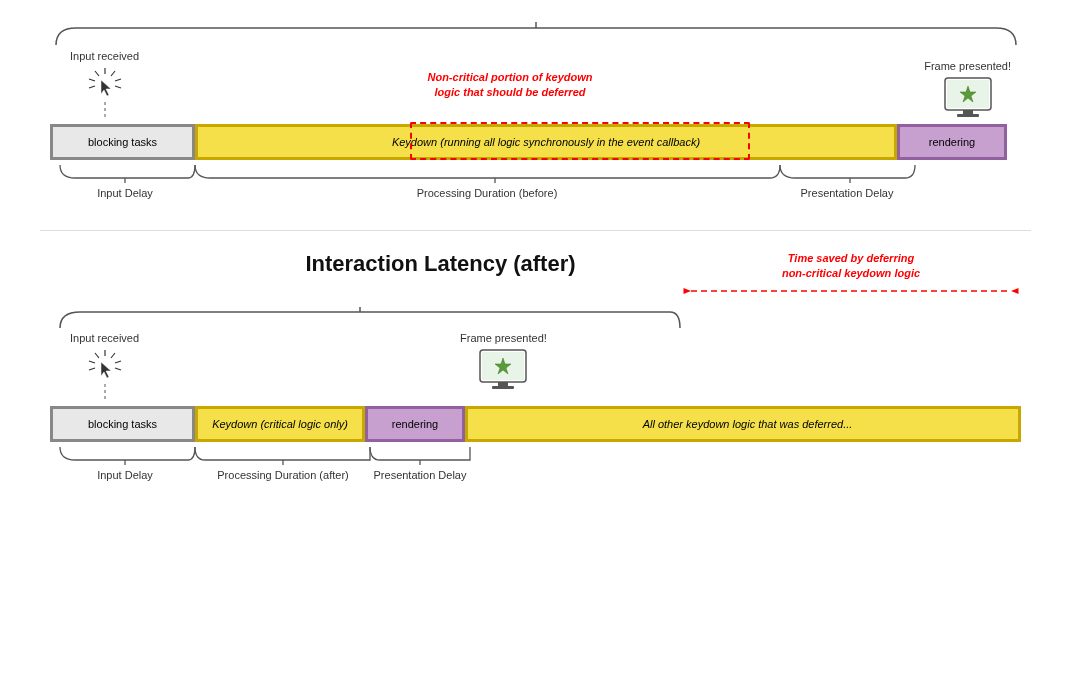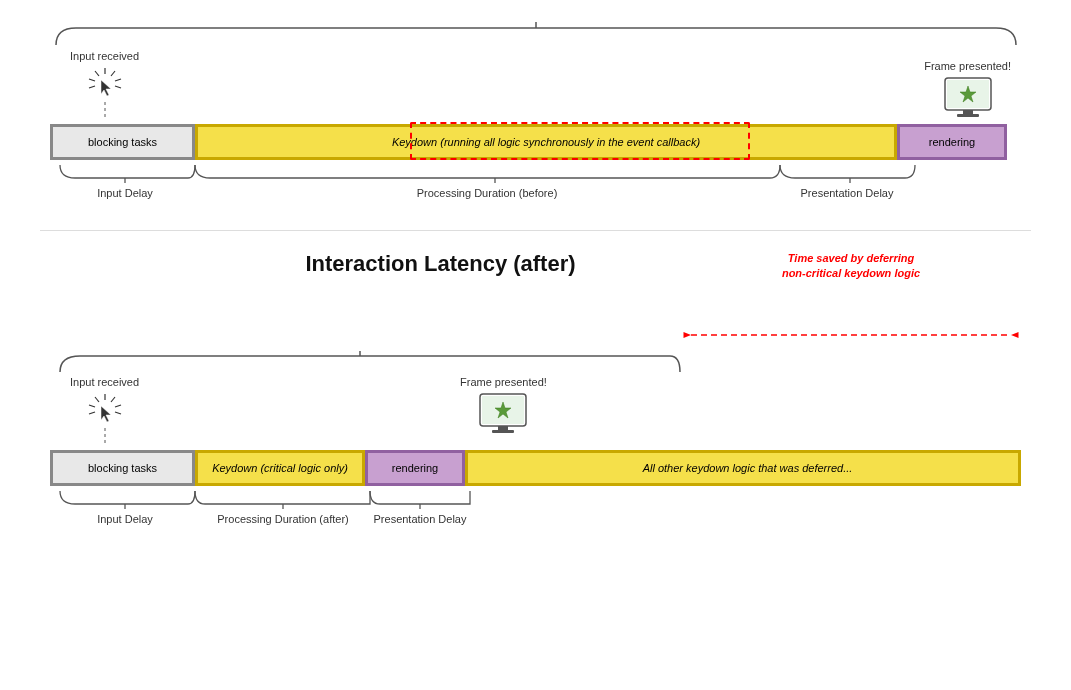--- a/index.html
+++ b/index.html
@@ -139,20 +139,24 @@
             <line x1="2" y1="22" x2="8" y2="20" stroke="#333" stroke-width="1.2"></line>
 
             <polygon points="14,14 14,28 17,24 20,30 22,29 19,23 24,23" fill="#333" stroke="#fff" stroke-width="0.5"></polygon>
           </svg>
 
           <svg width="2" height="18">
             <line x1="1" y1="0" x2="1" y2="18" stroke="#555" stroke-width="1" stroke-dasharray="3,3"></line>
           </svg>
         </div>
 
+        <div style="position:absolute; left:370px; top:20px; width:200px;">
+          <div class="red-annotation-text" style="font-size:11px; color:red; font-weight:bold; font-style:italic; text-align:center; line-height:1.4;">Non-critical portion of keydown<br>logic that should be deferred</div>
+
+        </div>
 
         <div style="display:flex; flex-direction:column; align-items:center; margin-right:10px;">
           <span class="label-text" style="margin-bottom:4px; font-size:11px;">Frame presented!</span>
 
           <svg width="54" height="44">
             <rect x="4" y="2" width="46" height="32" rx="3" fill="white" stroke="#555" stroke-width="1.5"></rect>
             <rect x="6" y="4" width="42" height="28" fill="#e8f4e8"></rect>
 
             <polygon points="27,10 29,16 35,16 30,20 32,26 27,22 22,26 24,20 19,16 25,16" fill="#5a9a3a" stroke="#3a7a1a" stroke-width="0.5"></polygon>
 
@@ -191,21 +195,21 @@
   </div>
 
   <hr class="divider">
 
   <div class="section">
     <div style="display:flex; align-items:flex-start; justify-content:space-between; margin-bottom:6px;">
       <div style="flex:1;">
         <div class="section-title" style="text-align:center; padding-left: 160px;">Interaction Latency (after)</div>
       </div>
 
-      <div style="display:flex; flex-direction:column; align-items:center; margin-right:10px; margin-top:0;gap:44px;">
+      <div style="display:flex; flex-direction:column; align-items:center; margin-right:10px; margin-top:0;">
         <div class="time-saved-text" style="color:red; font-weight:bold; font-style:italic; font-size:11px; text-align:center; line-height:1.4;">Time saved by deferring<br>non-critical keydown logic</div>
 
         <svg width="340" height="18">
           <defs>
             <marker id="arrowL" markerWidth="8" markerHeight="8" refX="6" refY="3" orient="auto">
               <path d="M6,3 L1,1 L1,5 Z" fill="red"></path>
             </marker>
             <marker id="arrowR" markerWidth="8" markerHeight="8" refX="2" refY="3" orient="auto-start-reverse">
               <path d="M2,3 L7,1 L7,5 Z" fill="red"></path>
             </marker>

